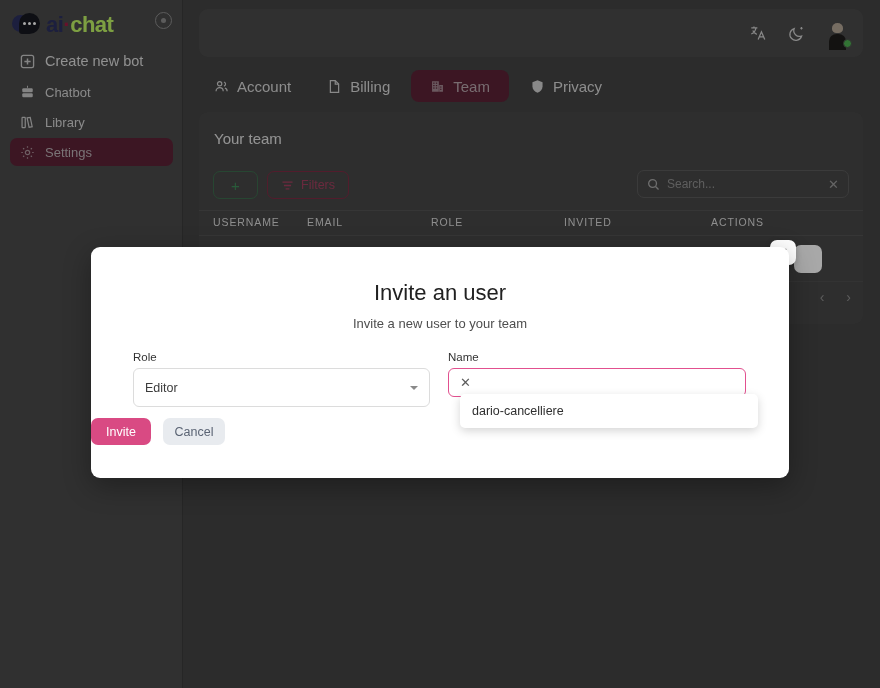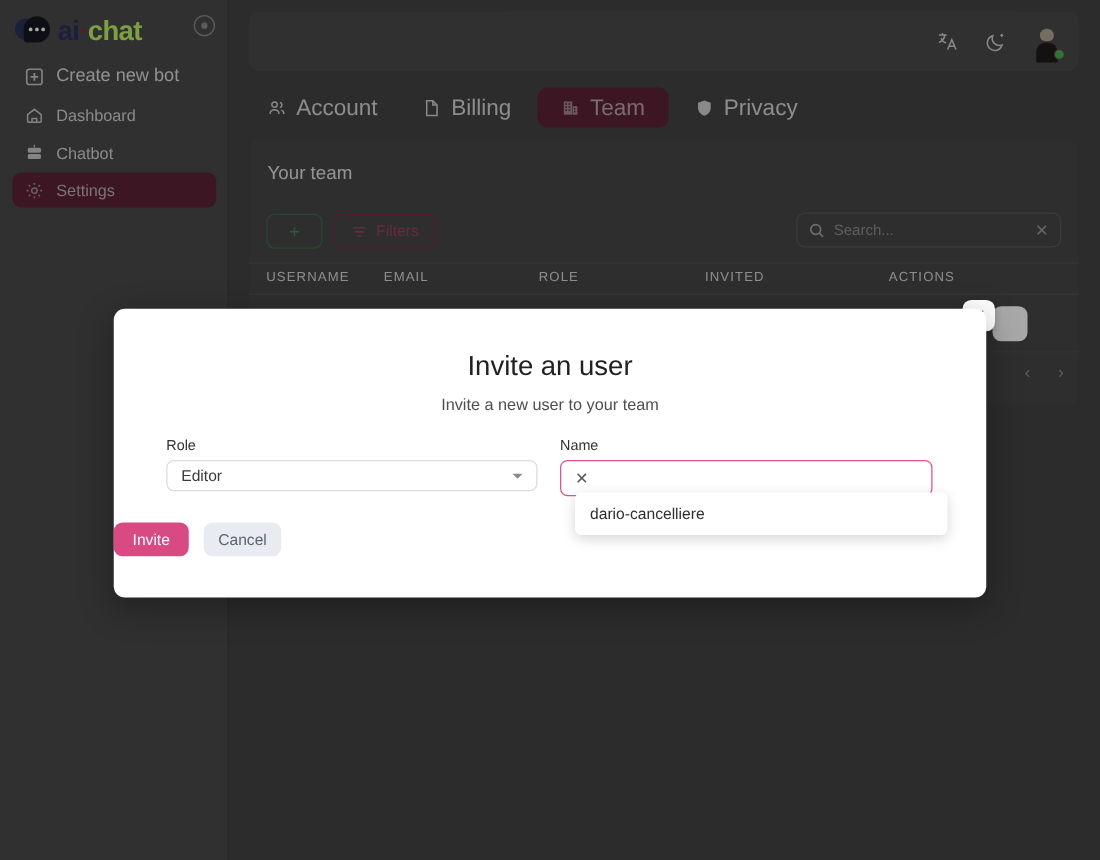--- a/index.html
+++ b/index.html
@@ -119,21 +119,21 @@
   }
 
   .tabs {
     position: absolute; left: 16px; top: 70px;
     display: flex; align-items: center; gap: 6px;
   }
   .tab {
     display: flex; align-items: center; gap: 8px;
     height: 30px; padding: 0 15px;
     border-radius: 8px;
-    font-size: 18px; color: #d6d6d6;
+    font-size: 15px; color: #d6d6d6;
   }
   .tab.active { background: #5b2236; color: #b6a4aa; padding: 0 19px; height: 32px; }
   .tab-ico { width: 15px; height: 15px; display:flex; align-items:center; justify-content:center; color: #d0d0d0; }
   .tab.active .tab-ico { color: #a78d96; }
   .tab-ico svg { width: 15px; height: 15px; display: block; }
 
   .panel {
     position: absolute; left: 16px; top: 112px;
     width: 664px; height: 212px;
     background: #474747;
@@ -233,21 +233,21 @@
     position: absolute; left: 0; right: 0; top: 69px;
     text-align: center; font-size: 13px; color: #4e4e4e;
   }
 
   .field { position: absolute; top: 104px; }
   .field-role { left: 42px; width: 297px; }
   .field-name { left: 357px; width: 298px; }
   .field-label { font-size: 11.5px; color: #333; margin-bottom: 5px; }
 
   .select-ctl {
-    height: 25px;
+    height: 39px;
     border: 1px solid #dcdcdc; border-radius: 6px;
     display: flex; align-items: center;
     padding: 0 11px;
     font-size: 12.5px; color: #3b3b3b;
     background: #fff;
   }
   .select-ctl .val { flex: 1; }
   .caret {
     width: 0; height: 0;
     border-left: 4px solid transparent;
@@ -335,41 +335,41 @@
       <div class="nav-item primary">
         <span class="nav-ico">
           <svg viewBox="0 0 16 16" fill="none" stroke="currentColor" stroke-width="1.4">
             <rect x="1.5" y="1.5" width="13" height="13" rx="2"></rect>
             <path d="M8 4.7v6.6M4.7 8h6.6" stroke-width="1.6"></path>
           </svg>
         </span>
         <span>Create new bot</span>
       </div>
 
-      <div class="nav-item">
-        <span class="nav-ico">
-          <svg viewBox="0 0 16 16" fill="none" stroke="currentColor" stroke-width="1.3">
-            <path d="M2.2 7.2 8 2.6l5.8 4.6v5.4a1 1 0 0 1-1 1H3.2a1 1 0 0 1-1-1z"></path>
-            <path d="M6 13.6v-3.2h4v3.2"></path>
-          </svg>
-        </span>
-        <span>Dashboard</span>
-      </div>
 
       <div class="nav-item">
         <span class="nav-ico">
           <svg viewBox="0 0 16 16" fill="currentColor">
             <rect x="2.4" y="3.4" width="11.2" height="4.2" rx="1.3"></rect>
             <rect x="2.4" y="8.8" width="11.2" height="4.2" rx="1.3"></rect>
             <rect x="7.5" y="0.8" width="1" height="2.2"></rect>
           </svg>
         </span>
         <span>Chatbot</span>
       </div>
 
+      <div class="nav-item">
+        <span class="nav-ico">
+          <svg viewBox="0 0 16 16" fill="none" stroke="currentColor" stroke-width="1.3">
+            <rect x="2.2" y="2.6" width="3.4" height="10.8" rx="0.6"></rect>
+            <path d="M7.6 3.1l3.3-0.5 2.1 9.9-3.3 0.6z"></path>
+          </svg>
+        </span>
+        <span>Library</span>
+      </div>
 
       <div class="nav-item active">
         <span class="nav-ico">
           <svg viewBox="0 0 16 16" fill="none" stroke="currentColor" stroke-width="1.3">
             <circle cx="8" cy="8" r="2.3"></circle>
             <path d="M8 1.4v1.6M8 13v1.6M1.4 8h1.6M13 8h1.6M3.3 3.3l1.2 1.2M11.5 11.5l1.2 1.2M12.7 3.3l-1.2 1.2M4.5 11.5l-1.2 1.2"></path>
           </svg>
         </span>
         <span>Settings</span>
       </div>

